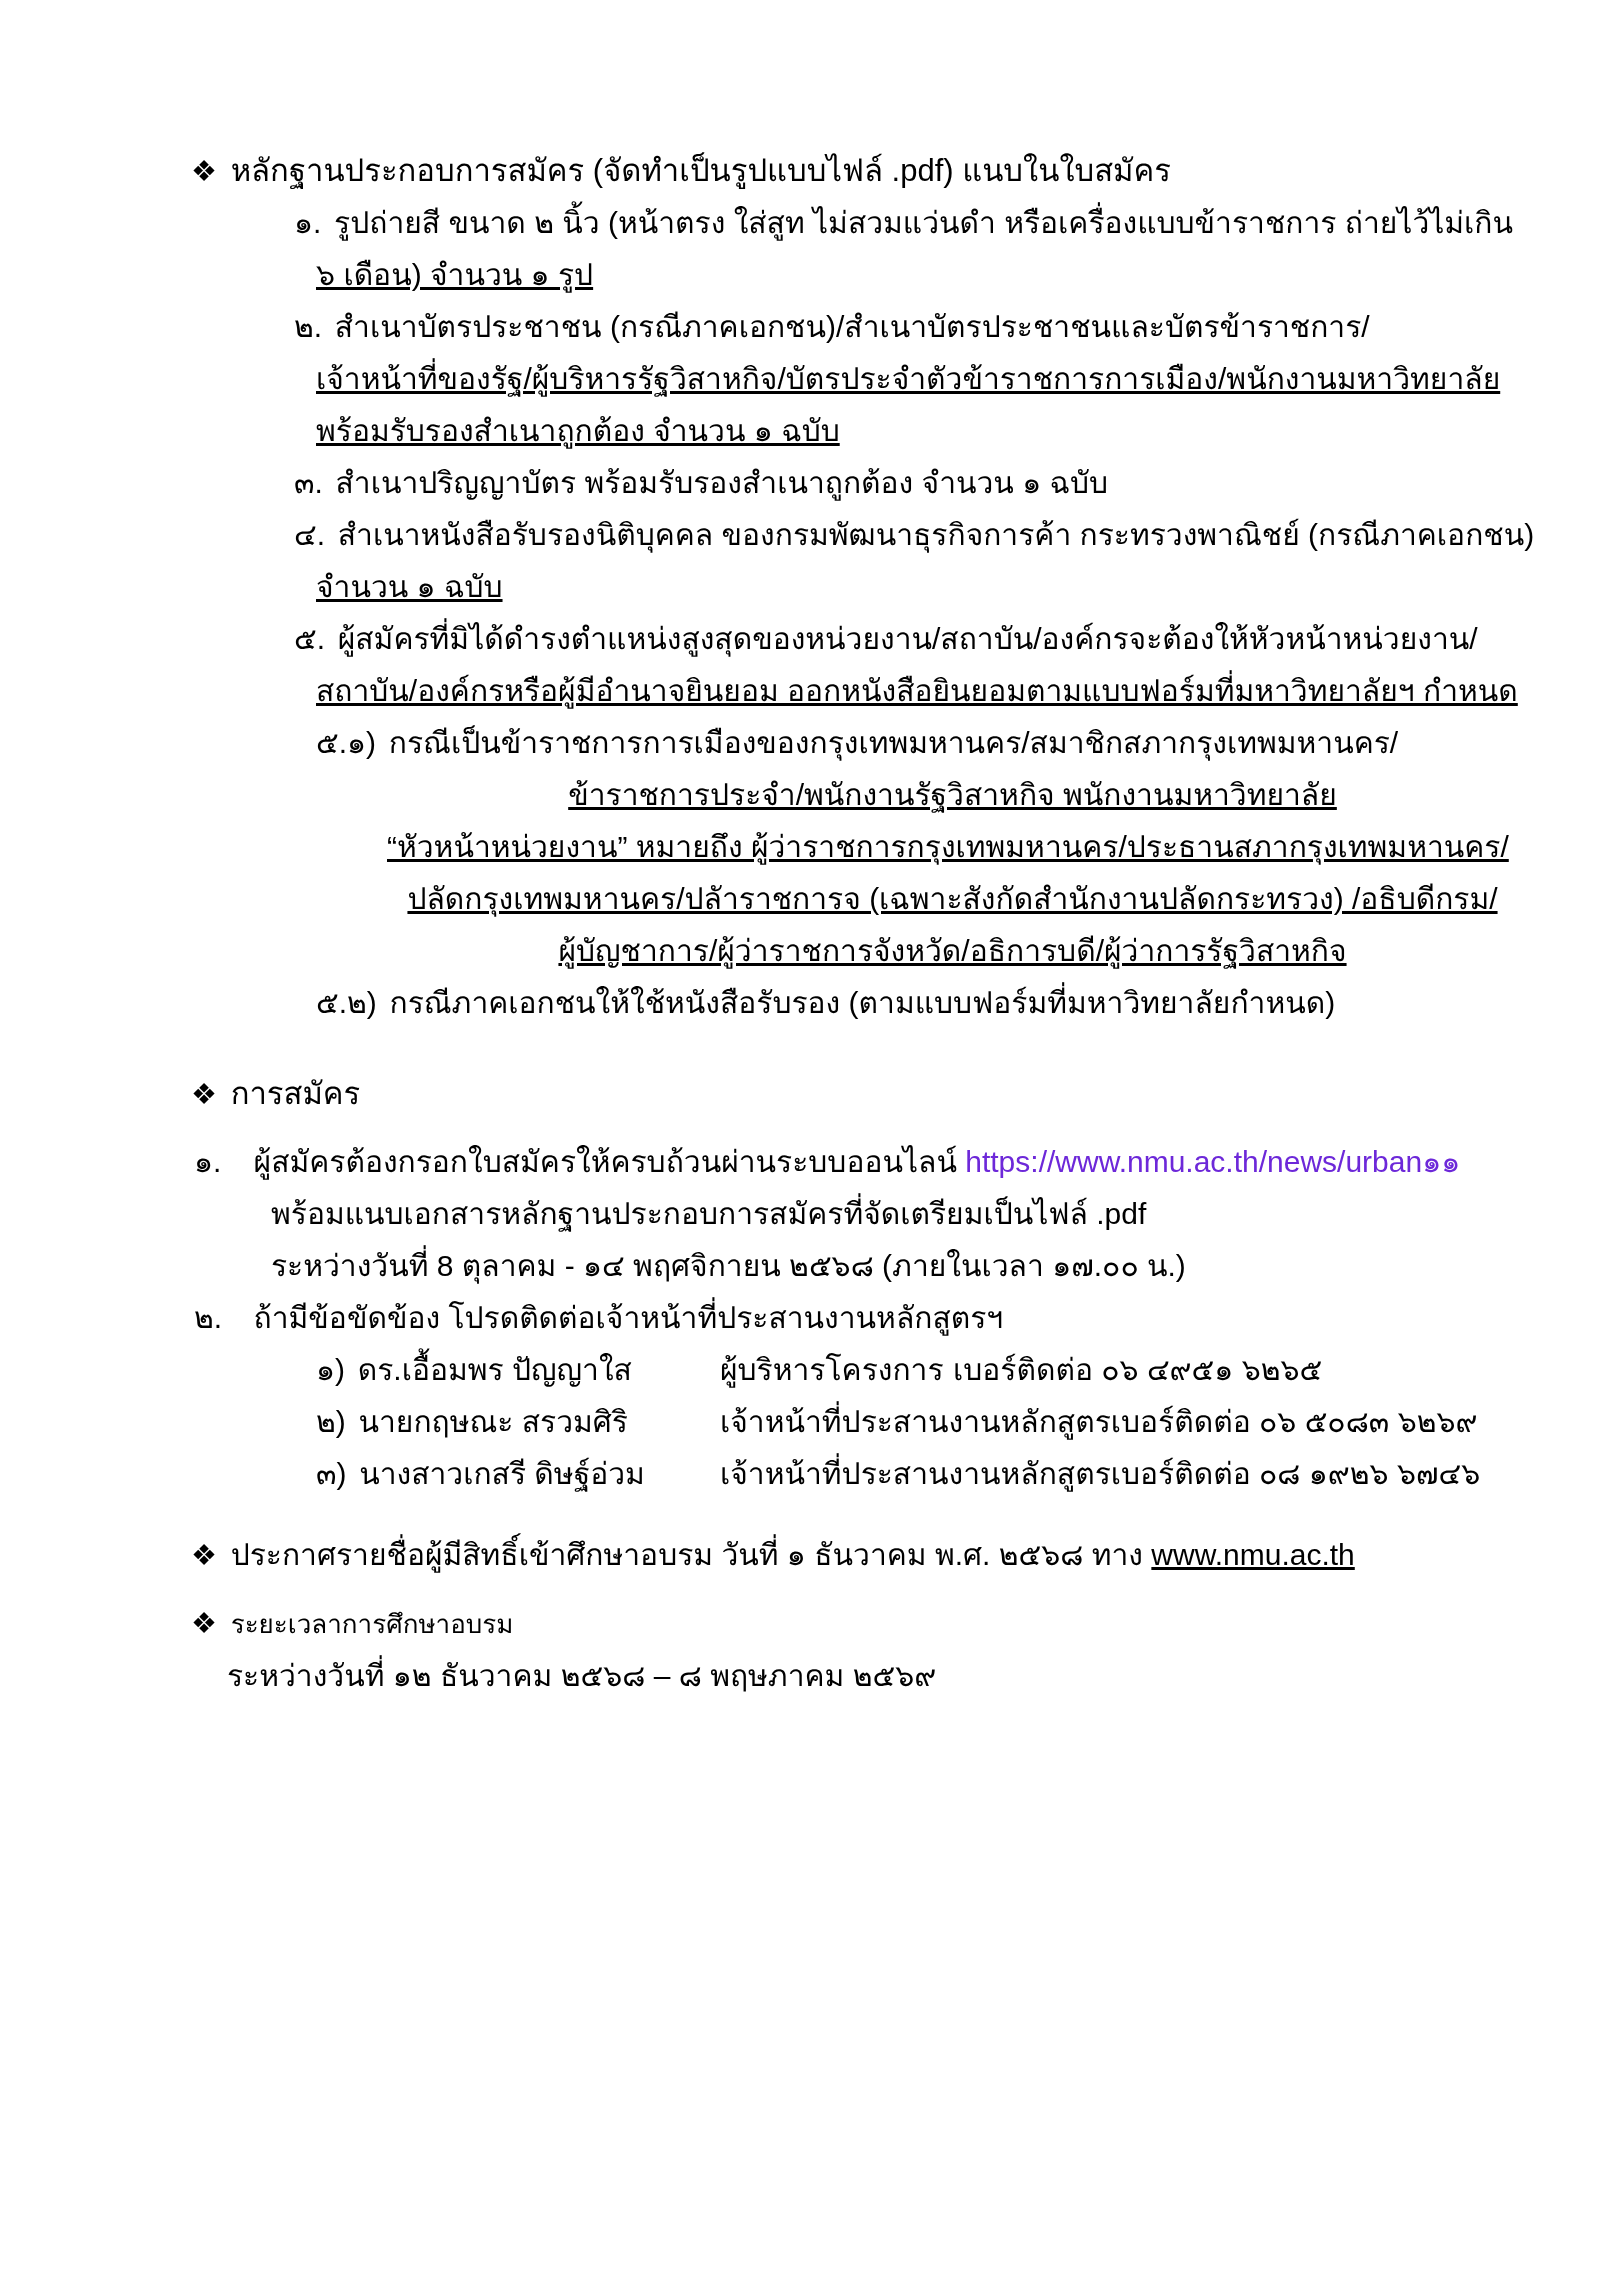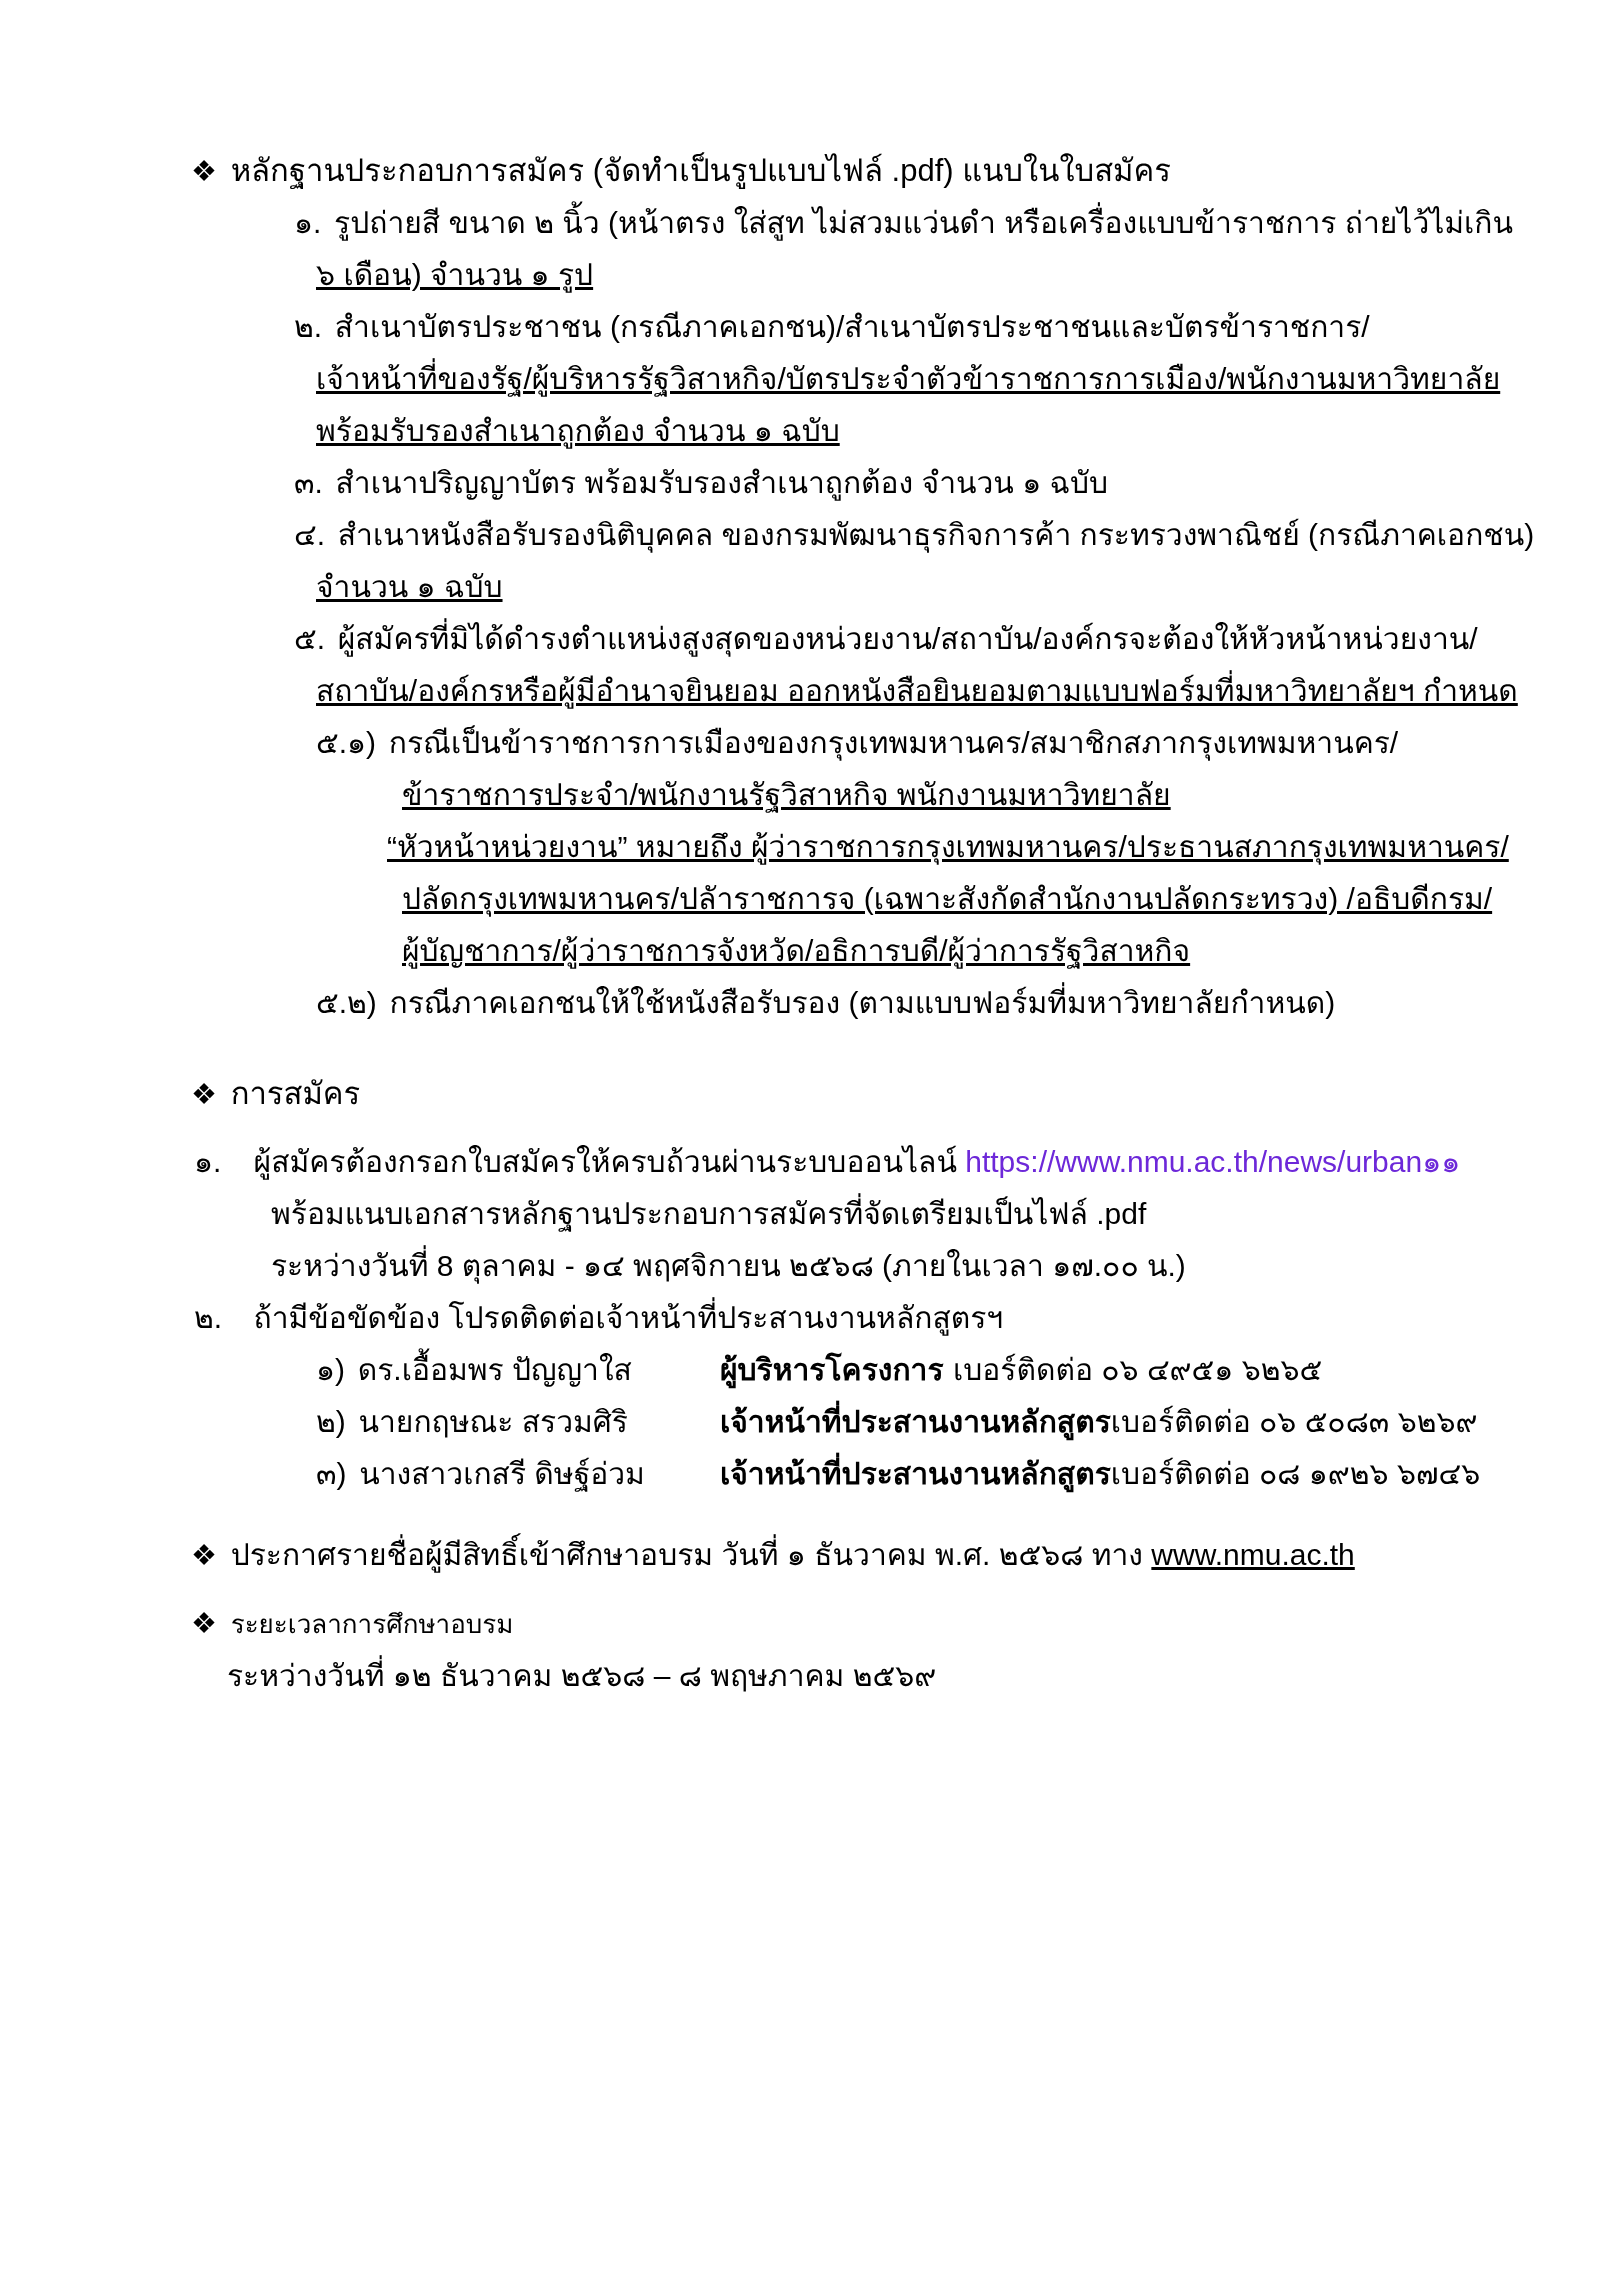--- a/index.html
+++ b/index.html
@@ -14,31 +14,31 @@
   .h-row{display:flex;align-items:baseline;gap:13.7px;}
   .bullet{font-size:29px;flex:none;}
   .h{font-size:31px;font-weight:normal;margin:0;display:inline;line-height:52px;}
   .h.regular{font-weight:normal;font-size:26px;}
   .line{white-space:nowrap;}
   .num{display:inline-block;margin-right:12.7px;}
   
   .s1 .first{margin-left:103px;}
   .s1 .cont{margin-left:125px;text-decoration:underline;}
   .sub .first{margin-left:125px;}
-  .sub .cont{margin-left:211px;}
+  .sub .cont{margin-left:211px;text-align:center;}
   .sub .cont.quote{margin-left:196px;}
   
   .sec2{margin-top:39px;}
   .sec2-items{margin-top:15.7px;}
   .s2 .first{margin-left:2.9px;}
   .s2 .first .num{min-width:47px;}
   .s2 .cont{margin-left:80px;}
   .contact{display:flex;margin-left:125px;white-space:nowrap;}
   .c1{min-width:404px;}
-  .c2{min-width:233px;font-weight:bold;}
+  .c2{min-width:233px;}
   .ann{margin-top:29px;}
   .ann p{margin:0;display:inline;white-space:nowrap;}
   .dur-head{margin-top:16.7px;}
   .dur-line{margin-left:36px;}
   .link{color:#000000;text-decoration:underline;cursor:pointer;}
   .url{color:#6d28d9;text-decoration:none;cursor:pointer;}
 </style>
 </head>
 <body>
 

